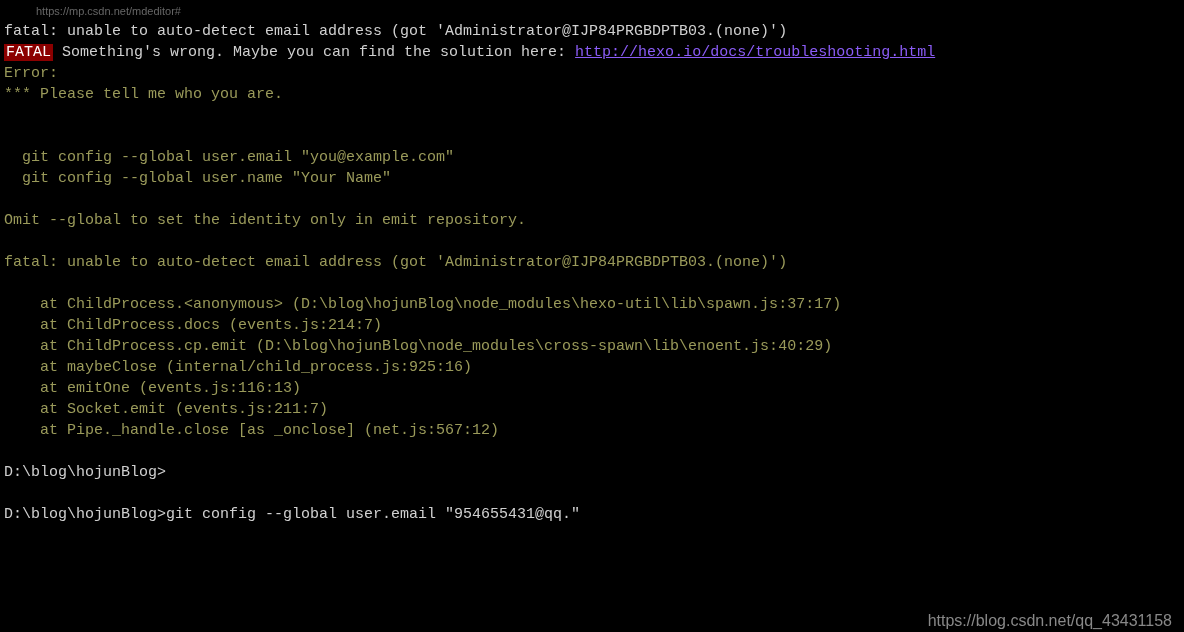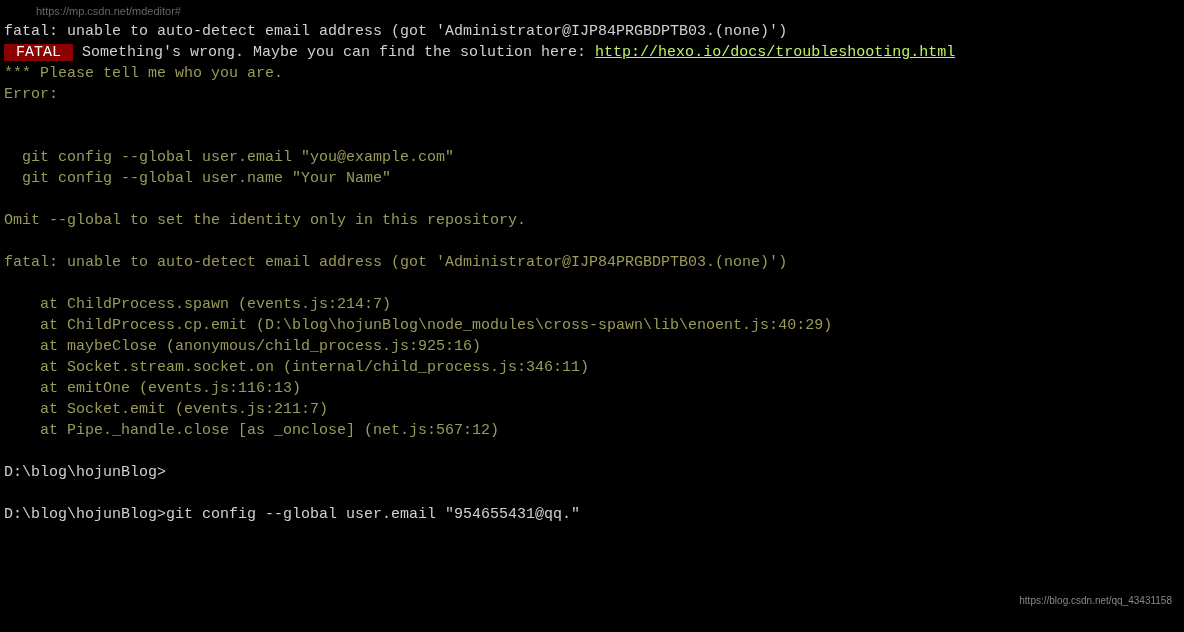--- a/index.html
+++ b/index.html
@@ -19,66 +19,66 @@
       position: relative;
     }
     .terminal {
       color: #c0c0c0;
     }
     .white { color: #d0d0d0; }
     .yellowish { color: #9a9a5a; }
     .fatal-badge {
       background: #8b0000;
       color: #fff;
-      padding: 0 12px;
+      padding: 0 2px;
     }
     .link {
       text-decoration: underline;
-      color: #bef264;
+      color: #8b5cf6;
     }
     .watermark {
       position: absolute;
-      bottom: 24px;
+      bottom: 0;
       right: 12px;
       color: #888;
-      font-size: 10px;
+      font-size: 16px;
       font-family: Arial, sans-serif;
       margin-top: 24px;
     }
     .line { white-space: pre; }
     .url-bar {
       color: #666;
       font-size: 11px;
       font-family: Arial, sans-serif;
       margin-bottom: 2px;
       padding-left: 32px;
     }
   </style>
 </head>
 <body>
 
 <div class="terminal">
   <div class="url-bar">https://mp.csdn.net/mdeditor#</div>
   <div class="line white">fatal: unable to auto-detect email address (got 'Administrator@IJP84PRGBDPTB03.(none)')</div>
   <div class="line"><span class="fatal-badge">FATAL</span><span class="white"> Something's wrong. Maybe you can find the solution here: </span><span class="link">http://hexo.io/docs/troubleshooting.html</span></div>
+  <div class="line yellowish">Error:</div>
   <div class="line yellowish">*** Please tell me who you are.</div>
-  <div class="line yellowish">Error:</div>
   <div class="line">&nbsp;</div>
   <div class="line">&nbsp;</div>
   <div class="line yellowish">  git config --global user.email "you@example.com"</div>
   <div class="line yellowish">  git config --global user.name "Your Name"</div>
   <div class="line">&nbsp;</div>
-  <div class="line yellowish">Omit --global to set the identity only in this repository.</div>
+  <div class="line yellowish">Omit --global to set the identity only in emit repository.</div>
   <div class="line">&nbsp;</div>
   <div class="line yellowish">fatal: unable to auto-detect email address (got 'Administrator@IJP84PRGBDPTB03.(none)')</div>
   <div class="line">&nbsp;</div>
-  <div class="line yellowish">    at ChildProcess.spawn (events.js:214:7)</div>
+  <div class="line yellowish">    at ChildProcess.&lt;anonymous&gt; (D:\blog\hojunBlog\node_modules\hexo-util\lib\spawn.js:37:17)</div>
+  <div class="line yellowish">    at ChildProcess.docs (events.js:214:7)</div>
   <div class="line yellowish">    at ChildProcess.cp.emit (D:\blog\hojunBlog\node_modules\cross-spawn\lib\enoent.js:40:29)</div>
-  <div class="line yellowish">    at maybeClose (anonymous/child_process.js:925:16)</div>
-  <div class="line yellowish">    at Socket.stream.socket.on (internal/child_process.js:346:11)</div>
+  <div class="line yellowish">    at maybeClose (internal/child_process.js:925:16)</div>
   <div class="line yellowish">    at emitOne (events.js:116:13)</div>
   <div class="line yellowish">    at Socket.emit (events.js:211:7)</div>
   <div class="line yellowish">    at Pipe._handle.close [as _onclose] (net.js:567:12)</div>
   <div class="line">&nbsp;</div>
   <div class="line white">D:\blog\hojunBlog&gt;</div>
   <div class="line">&nbsp;</div>
   <div class="line"><span class="white">D:\blog\hojunBlog&gt;</span><span class="white">git config --global user.email "954655431@qq."</span></div>
 </div>
 
 <div class="watermark">https://blog.csdn.net/qq_43431158</div>

